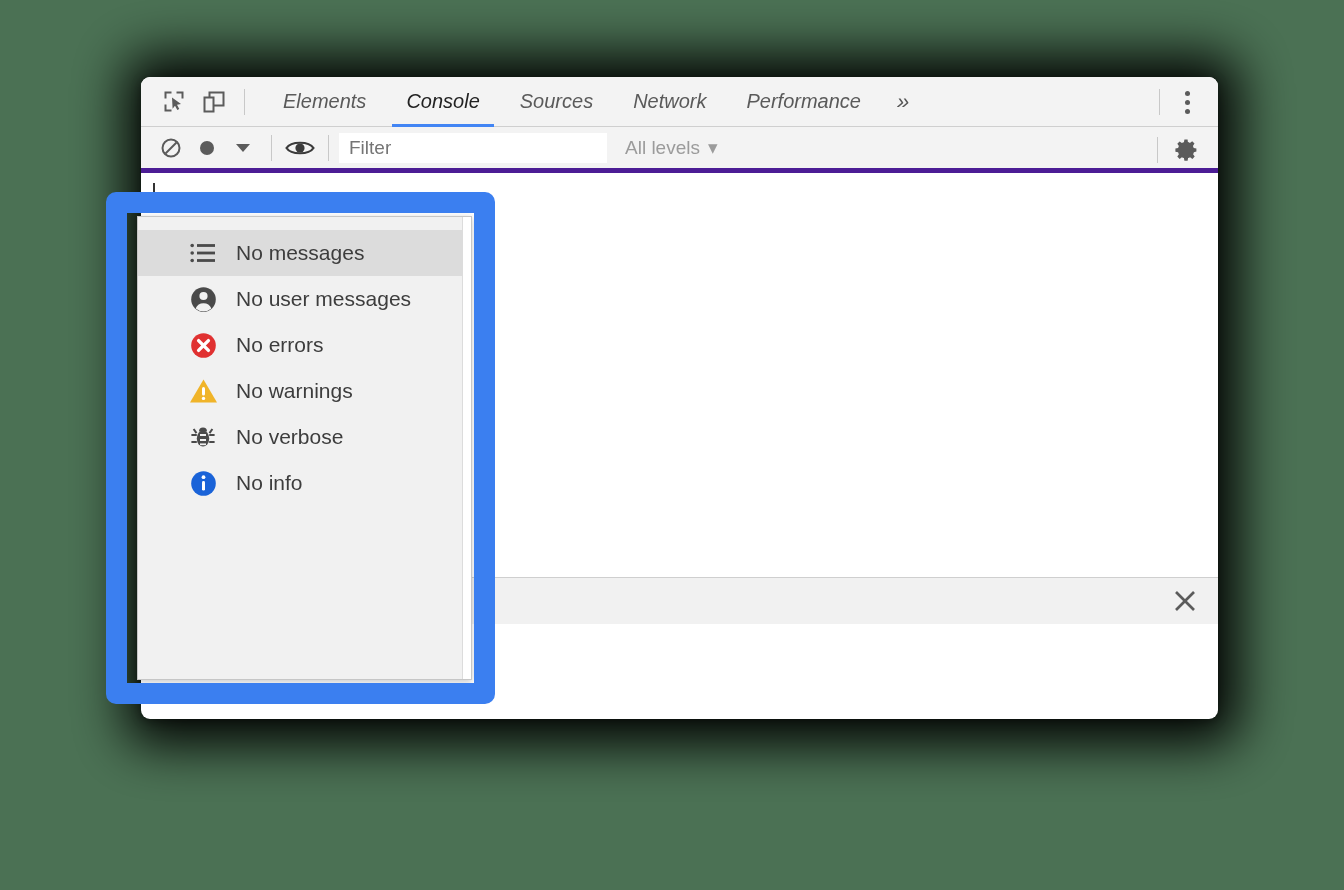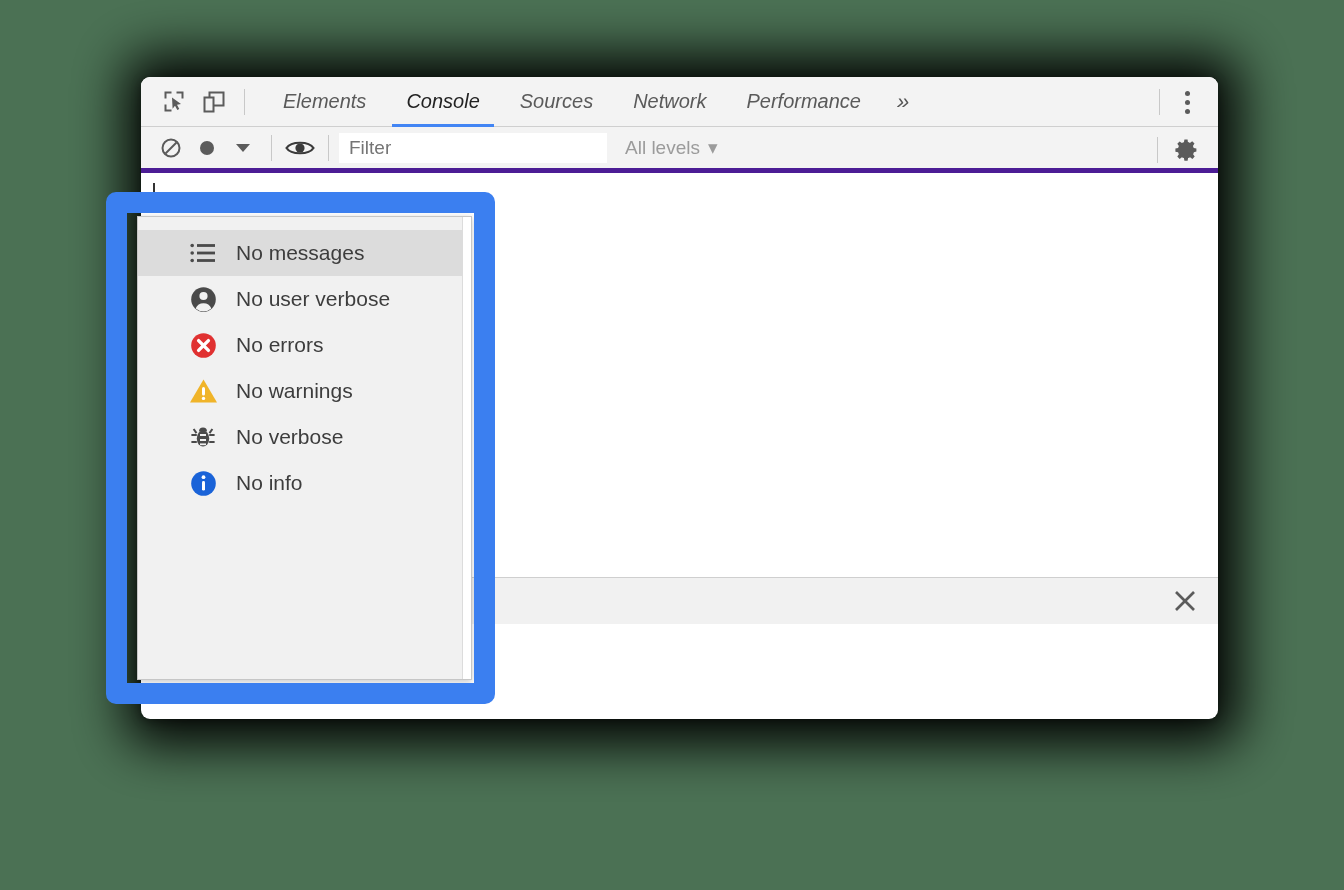--- a/index.html
+++ b/index.html
@@ -420,21 +420,21 @@
     </div>
 
     <div class="menu-item">
       <span class="mi-icon">
         <svg width="27" height="27" viewBox="0 0 27 27">
           <circle cx="13.5" cy="13.5" r="12.3" fill="#4a4a4a"></circle>
           <circle cx="13.5" cy="10" r="4.1" fill="#f1f1f1"></circle>
           <path d="M5.6 22.4a8.6 8.6 0 0115.8 0 12.2 12.2 0 01-15.8 0z" fill="#f1f1f1"></path>
         </svg>
       </span>
-      <span>No user verbose</span>
+      <span>No user messages</span>
     </div>
 
     <div class="menu-item">
       <span class="mi-icon">
         <svg width="27" height="27" viewBox="0 0 27 27">
           <circle cx="13.5" cy="13.5" r="12.3" fill="#e03131"></circle>
           <line x1="8.6" y1="8.6" x2="18.4" y2="18.4" stroke="#ffffff" stroke-width="3.4" stroke-linecap="round"></line>
           <line x1="18.4" y1="8.6" x2="8.6" y2="18.4" stroke="#ffffff" stroke-width="3.4" stroke-linecap="round"></line>
         </svg>
       </span>

